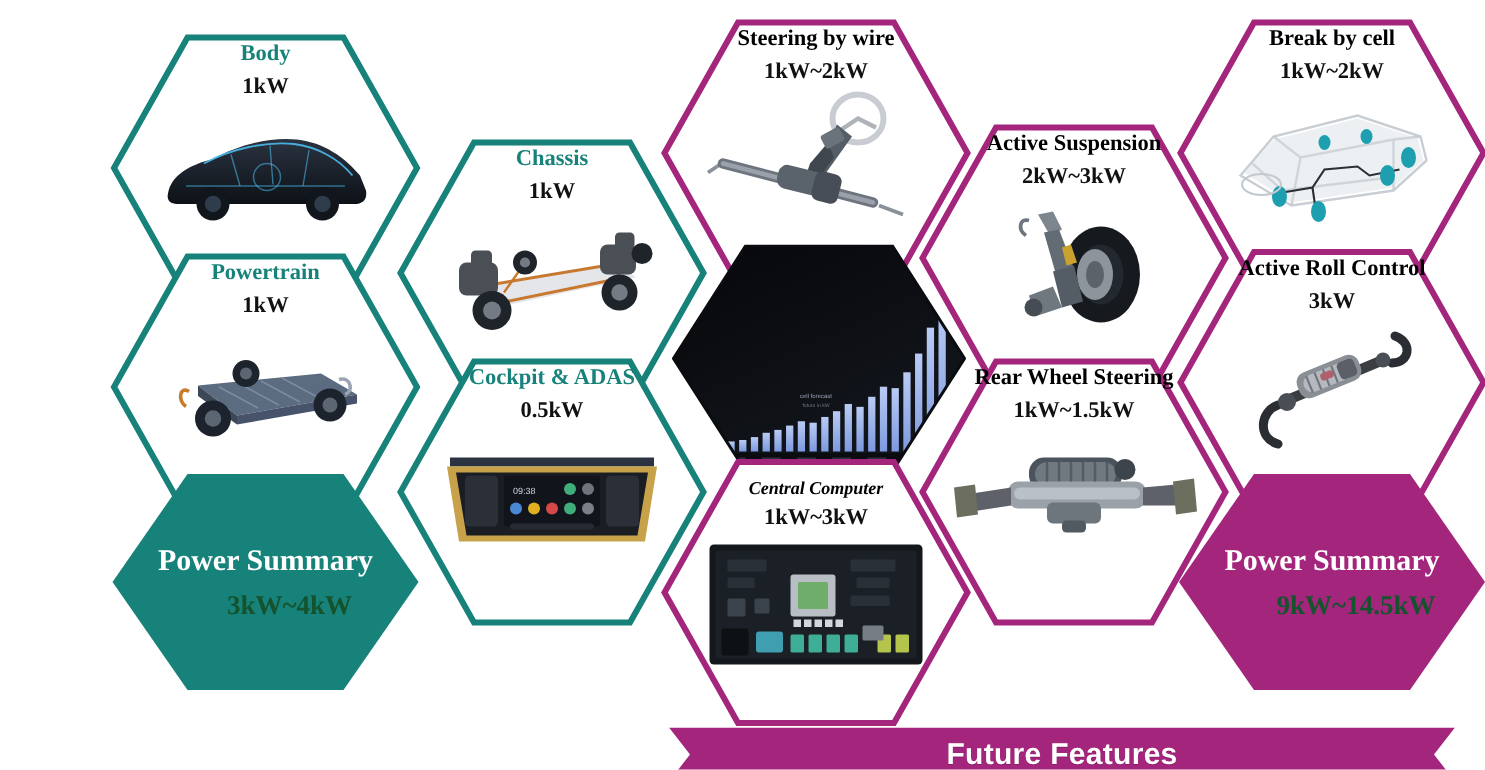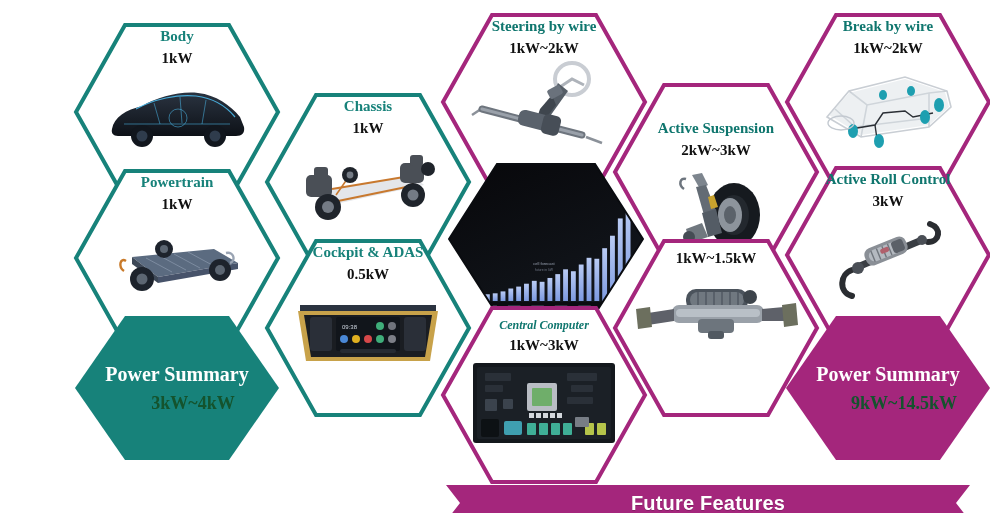--- a/index.html
+++ b/index.html
@@ -30,21 +30,21 @@
     white-space:nowrap;
   }
   .hex .value{
     font-weight:bold;
     color:#111111;
     text-align:center;
     line-height:1.05;
   }
 
   .teal .title{color:#17827A;}
-  .mag  .title{color:#0f766e;}
+  .mag  .title{color:#000000;}
 
   
   .summary .content{justify-content:center;}
   .summary .title{color:#ffffff;}
   .summary .value{color:#14532d;margin-left:32px;}
 
   
   .art{
     position:relative;
     flex:0 0 auto;
@@ -341,21 +341,21 @@
         </svg>
       </div>
     </div>
   </div>
 
   <div class="hex mag" style="left:612px;top:82px;width:208px;height:180px;">
     <svg viewBox="0 0 208 180" preserveAspectRatio="none">
       <polygon points="52,3 156,3 205,90 156,177 52,177 3,90" fill="#ffffff" stroke="#A4267C" stroke-width="4"></polygon>
     </svg>
     <div class="content" style="padding-top:7px;">
-      <div class="title" style="font-size:15px;margin-top:32px;">Active Suspension</div>
+      <div class="title" style="font-size:15px;">Active Suspension</div>
       <div class="value" style="font-size:15px;margin-top:6px;">2kW~3kW</div>
       <div class="art" style="width:120px;height:88px;margin-top:4px;">
         <svg viewBox="0 0 120 88">
           <ellipse cx="78" cy="52" rx="26" ry="32" fill="#161a1f"></ellipse>
           <ellipse cx="78" cy="52" rx="15" ry="20" fill="#23282e"></ellipse>
           <ellipse cx="74" cy="52" rx="12" ry="17" fill="#8d949c"></ellipse>
           <ellipse cx="74" cy="52" rx="6" ry="9" fill="#5b626a"></ellipse>
           <path d="M36,12 L46,10 L52,22 L44,26 Z" fill="#7d858e"></path>
           <path d="M40,24 L50,22 L60,48 L48,52 Z" fill="#636b74"></path>
           <path d="M46,50 L60,46 L66,70 L52,74 Z" fill="#545c65"></path>
@@ -366,20 +366,21 @@
         </svg>
       </div>
     </div>
   </div>
 
   <div class="hex mag" style="left:612px;top:238px;width:208px;height:180px;">
     <svg viewBox="0 0 208 180" preserveAspectRatio="none">
       <polygon points="52,3 156,3 205,90 156,177 52,177 3,90" fill="#ffffff" stroke="#A4267C" stroke-width="4"></polygon>
     </svg>
     <div class="content" style="padding-top:7px;">
+      <div class="title" style="font-size:15px;">Rear Wheel Steering</div>
       <div class="value" style="font-size:15px;margin-top:6px;">1kW~1.5kW</div>
       <div class="art" style="width:168px;height:74px;margin-top:8px;">
         <svg viewBox="0 0 168 74">
           <rect x="54" y="14" width="62" height="22" rx="10" fill="#4b535c"></rect>
           <rect x="58" y="17" width="54" height="16" rx="8" fill="#707880"></rect>
           <g stroke="#535b64" stroke-width="1.6">
             <path d="M66,17 L66,33"></path>
               <path d="M74,17 L74,33"></path>
               <path d="M82,17 L82,33"></path>
             <path d="M90,17 L90,33"></path>
@@ -398,21 +399,21 @@
         </svg>
       </div>
     </div>
   </div>
 
   <div class="hex mag" style="left:784px;top:12px;width:208px;height:180px;">
     <svg viewBox="0 0 208 180" preserveAspectRatio="none">
       <polygon points="52,3 156,3 205,90 156,177 52,177 3,90" fill="#ffffff" stroke="#A4267C" stroke-width="4"></polygon>
     </svg>
     <div class="content" style="padding-top:7px;">
-      <div class="title" style="font-size:15px;">Break by wire</div>
+      <div class="title" style="font-size:15px;">Break by cell</div>
       <div class="value" style="font-size:15px;margin-top:6px;">1kW~2kW</div>
       <div class="art" style="width:158px;height:88px;margin-top:4px;">
         <svg viewBox="0 0 158 88">
           <g fill="none" stroke="#c9ced4" stroke-width="1.6">
             <path d="M18,56 L40,30 L96,16 L138,30 L142,46 L120,66 L52,76 Z"></path>
             <path d="M40,30 L58,44 L120,32 L138,30"></path>
             <path d="M58,44 L52,76"></path>
             <path d="M120,32 L120,66"></path>
             <path d="M26,48 L46,66 L112,58"></path>
           </g>

